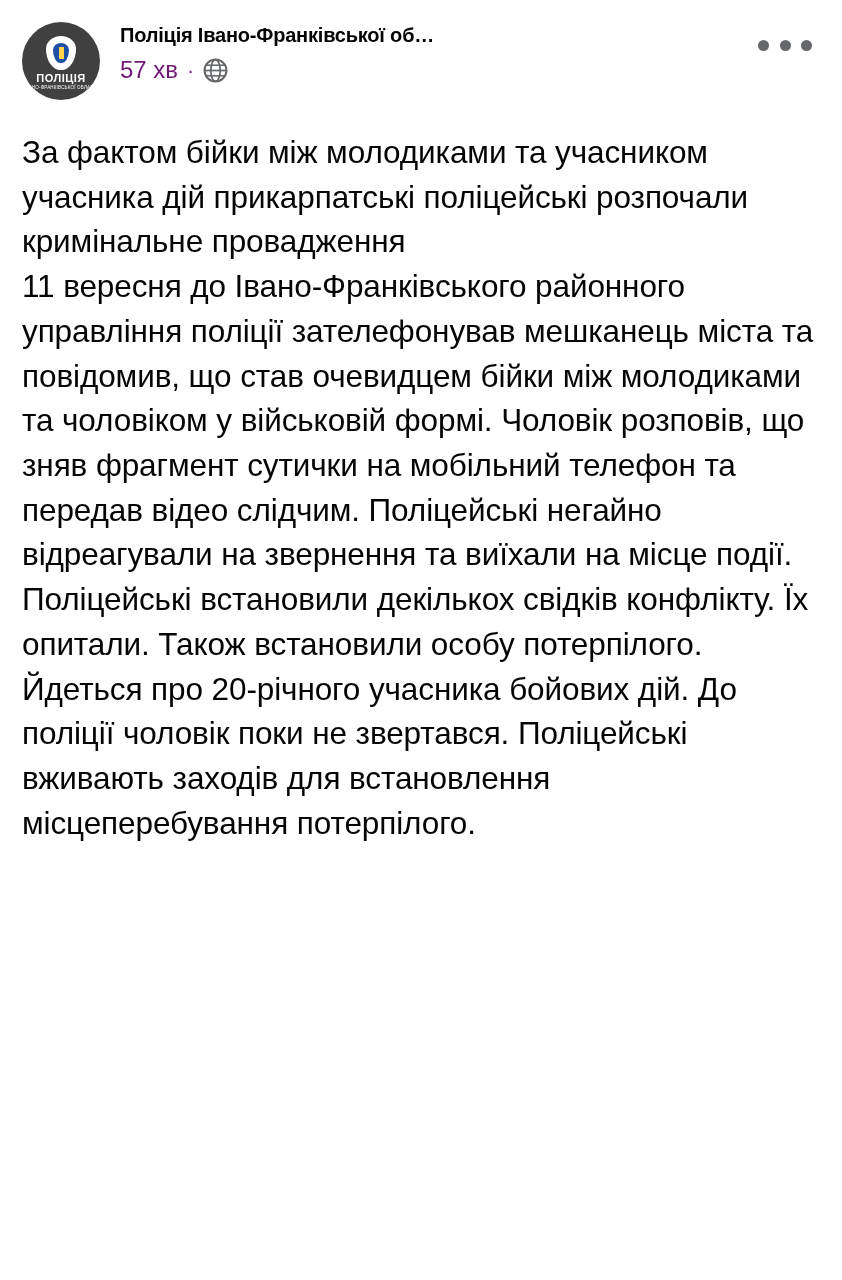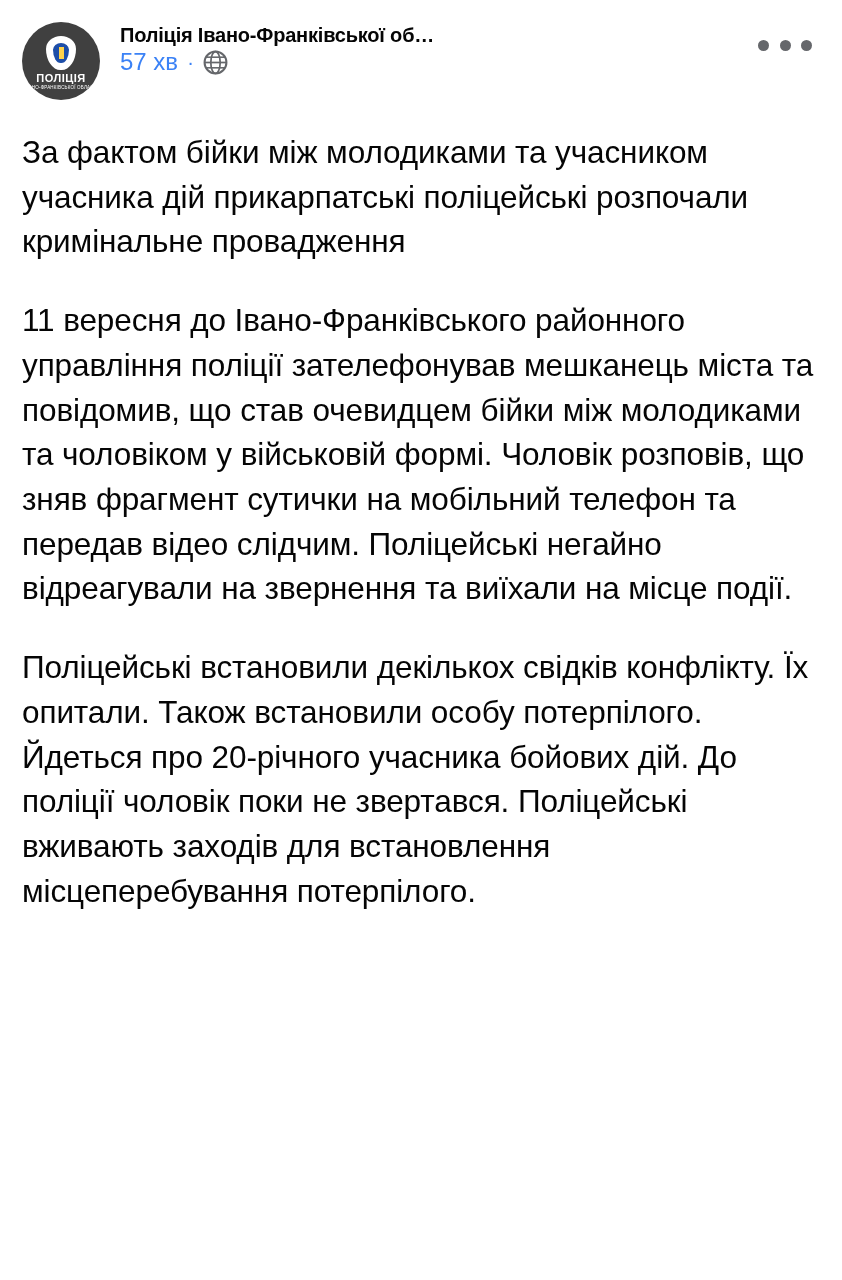--- a/index.html
+++ b/index.html
@@ -96,22 +96,22 @@
     line-height: 1.18;
     white-space: nowrap;
     overflow: hidden;
     text-overflow: ellipsis;
     max-width: 580px;
     letter-spacing: -0.2px;
   }
   .meta-row {
     display: flex;
     align-items: center;
-    margin-top: 2px;
-    color: #3b82f6;
+    margin-top: 10px;
+    color: #701a75;
     font-size: 24px;
   }
   .meta-time { line-height: 1; }
   .meta-dot {
     margin: 0 9px;
     font-size: 20px;
     line-height: 1;
   }
   .globe-icon {
     display: inline-block;
@@ -140,21 +140,20 @@
     padding: 30px 22px 0 22px;
     font-size: 31.5px;
     line-height: 1.42;
     color: #050505;
     letter-spacing: -0.1px;
   }
   .post-body p {
     margin: 0;
   }
   .post-body p + p {
-    margin-top: 34px;
   }
 </style>
 </head>
 <body>
 
 <div class="post">
 
   <div class="post-header">
 
     <div class="avatar">

